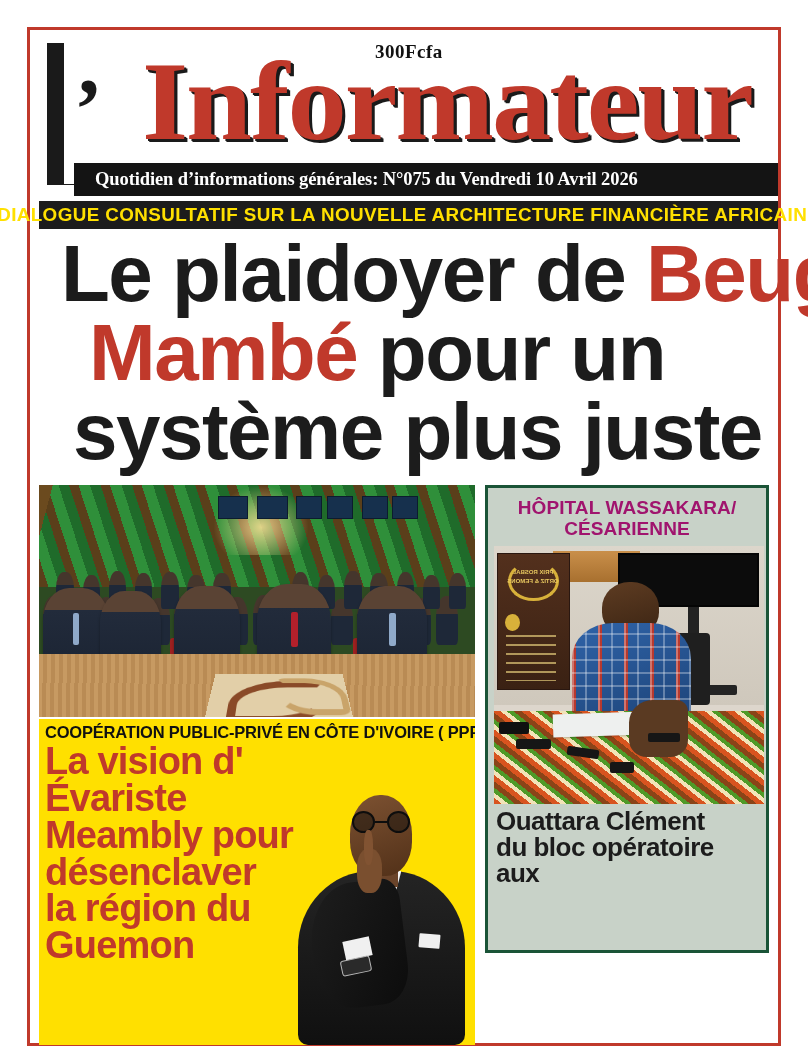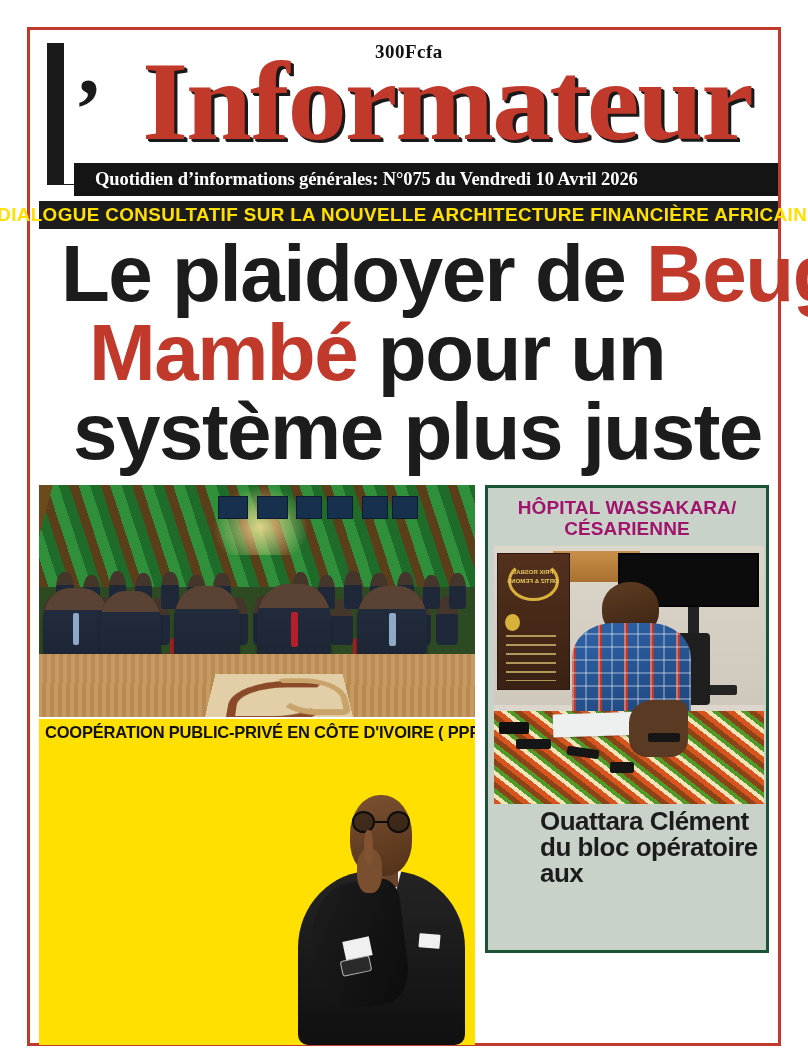--- a/index.html
+++ b/index.html
@@ -406,21 +406,20 @@
   }
 
   #rc-headline {
     padding:4px 0 0 2px;
     font-family:"Liberation Sans Narrow","Liberation Sans", sans-serif;
     font-weight:bold;
     font-size:26px;
     line-height:1.0;
     color:#1c1c1c;
     letter-spacing:-0.5px;
-    margin-left:44px;
   }
 </style>
 </head>
 <body>
 
 <div id="page">
   <div id="frame">
 
     <div id="masthead">
       <div class="l-vert"></div>
@@ -499,20 +498,27 @@
           <i style="left:31%;top:8%;width:15%;height:82%;"></i>
           <i class="tie" style="left:50%;top:6%;width:17%;height:86%;"></i>
           <i class="tieblue" style="left:73%;top:8%;width:16%;height:82%;"></i>
         </div>
         <div class="mp-floor"></div>
         <div class="mp-rug"></div>
       </div>
 
       <div id="promo-yellow">
         <div class="label">COOPÉRATION PUBLIC-PRIVÉ EN CÔTE D'IVOIRE ( PPP)</div>
+        <div class="ptitle">
+          <div>La vision d' Évariste</div>
+          <div>Meambly pour</div>
+          <div>désenclaver</div>
+          <div>la région du</div>
+          <div>Guemon</div>
+        </div>
         <div id="promo-man">
           <div class="pm-suit"></div>
           <div class="pm-shirt"></div>
           <div class="pm-tie"></div>
           <div class="pm-neck"></div>
           <div class="pm-head"></div>
           <div class="pm-glasses">
               <i class="lft"></i>
               <i class="rgt"></i>
               <b></b>

